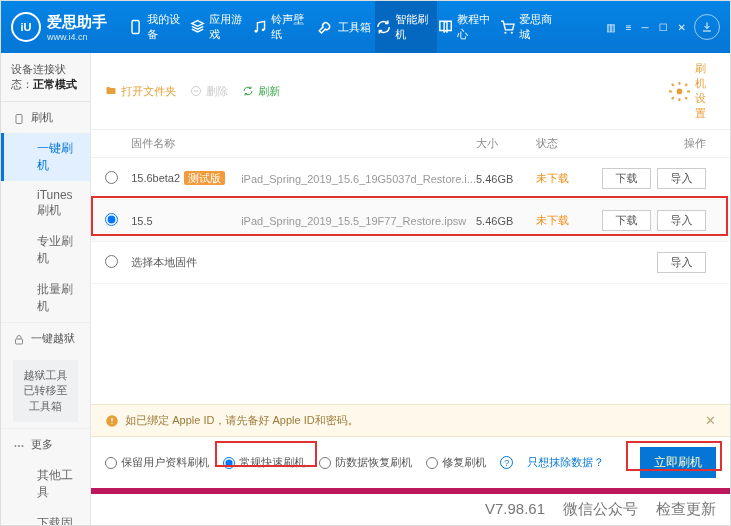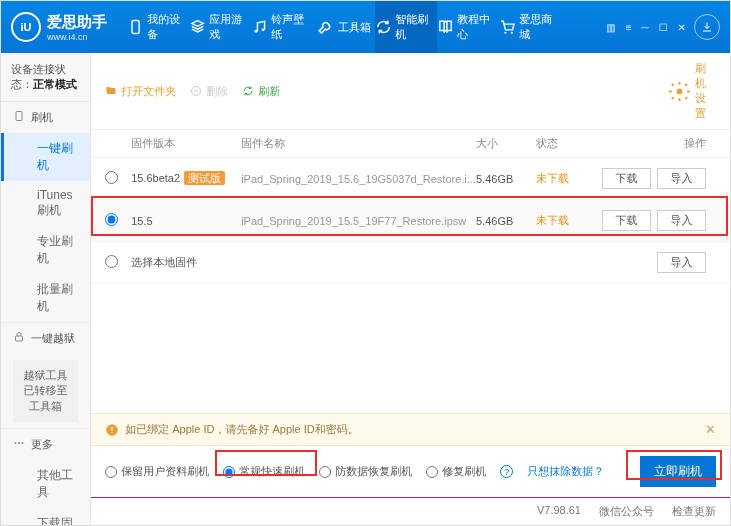--- a/index.html
+++ b/index.html
@@ -17,21 +17,21 @@
 .navtab span{font-size:11px}
 .winctrl{display:flex;gap:10px;font-size:10px;align-items:center}
 .winctrl span{cursor:pointer;opacity:.9}
 .dlbtn{width:26px;height:26px;border:1.5px solid rgba(255,255,255,.6);border-radius:50%;display:flex;align-items:center;justify-content:center;margin-left:8px}
 .dlbtn svg{width:12px;height:12px;fill:#fff}
 .body{display:flex;flex:1;overflow:hidden}
 .sidebar{width:153px;background:#f7f7f7;border-right:1px solid #e6e6e6;display:flex;flex-direction:column}
 .connstate{padding:9px 10px;font-size:11px;color:#555;border-bottom:1px solid #e6e6e6}
 .connstate b{color:#222}
 .side-sec{border-bottom:1px solid #eee}
-.side-hdr{display:flex;align-items:flex-start;gap:6px;padding:8px 12px;color:#555;cursor:pointer}
+.side-hdr{display:flex;align-items:flex-end;gap:6px;padding:8px 12px;color:#555;cursor:pointer}
 .side-hdr svg{width:12px;height:12px;fill:#888}
 .side-item{padding:7px 10px 7px 36px;color:#666;cursor:pointer;font-size:12px}
 .side-item.active{background:#e1efff;color:#0576d6;border-left:3px solid #0576d6;padding-left:33px}
 .side-tool{margin:6px 12px;padding:8px;background:#eef0f2;color:#666;text-align:center;font-size:11px;line-height:1.4}
 .main{flex:1;display:flex;flex-direction:column;background:#fff}
 .toolbar{display:flex;align-items:center;padding:8px 14px;border-bottom:1px solid #eee;gap:14px;font-size:11px}
 .tb-item{display:flex;align-items:center;gap:4px;color:#666;cursor:pointer}
 .tb-item.orange{color:#e6a03a}
 .tb-item svg{width:12px;height:12px}
 .tb-right{margin-left:auto;display:flex;align-items:center;gap:4px;color:#e6a03a}
@@ -52,21 +52,21 @@
 .content{position:relative;flex:1;overflow:hidden}
 .warning{display:flex;align-items:center;padding:8px 14px;background:#fff9ec;color:#9b7a38;font-size:11px;border-top:1px solid #f0e6cc;border-bottom:1px solid #f0e6cc}
 .warning svg{width:14px;height:14px;fill:#e6a03a;margin-right:6px}
 .warning .close{margin-left:auto;color:#bba77a;cursor:pointer;font-size:13px}
 .flashopts{display:flex;align-items:center;padding:10px 14px;gap:14px;font-size:11px;position:relative}
 .fopt{display:flex;align-items:center;gap:4px;color:#555}
 .fopt input{width:12px;height:12px}
 .link{color:#0576d6;cursor:pointer}
 .info-ic{width:13px;height:13px;border:1px solid #0576d6;border-radius:50%;display:inline-flex;align-items:center;justify-content:center;color:#0576d6;font-size:9px}
 .flashbtn{background:#0576d6;color:#fef9c3;border:none;padding:7px 14px;font-size:12px;cursor:pointer;margin-left:auto}
-.statusbar{display:flex;align-items:center;padding:6px 14px;font-size:11px;color:#777;border-top:1px solid #be185d;gap:18px}
+.statusbar{display:flex;align-items:center;padding:6px 14px;font-size:15px;color:#777;border-top:6px solid #be185d;gap:18px}
 .statusbar .right{margin-left:auto;display:flex;gap:18px}
 </style>
 </head>
 <body>
 
 <div class="app">
   <div class="titlebar">
     <div class="logo">iU</div>
     <div class="brand">
       <div class="brand-name">爱思助手</div>
@@ -204,21 +204,20 @@
         <div class="tb-right">
             <svg viewBox="0 0 24 24" fill="#e6a03a">
               <circle cx="12" cy="12" r="3"></circle>
               <path d="M12 2v3M12 19v3M4 12H1M23 12h-3M6 6l-2-2M20 20l-2-2M6 18l-2 2M20 4l-2 2" stroke="#e6a03a" stroke-width="2"></path>
             </svg>
             <span>刷机设置</span>
           </div>
       </div>
       <div class="cols">
         <div class="c-radio"></div>
-        <div class="c-ver">固件版本</div>
         <div class="c-name">固件名称</div>
         <div class="c-size">大小</div>
         <div class="c-stat">状态</div>
         <div class="c-ops">操作</div>
       </div>
       <div class="content" id="rows">
         <div class="hl" style="left:0;top:38px;right:2px;height:40px"></div>
       <div class="row">
             <div class="c-radio"><input type="radio" name="fw" style=""></div>
             <div class="c-ver">15.6beta2<span class="badge">测试版</span></div>

